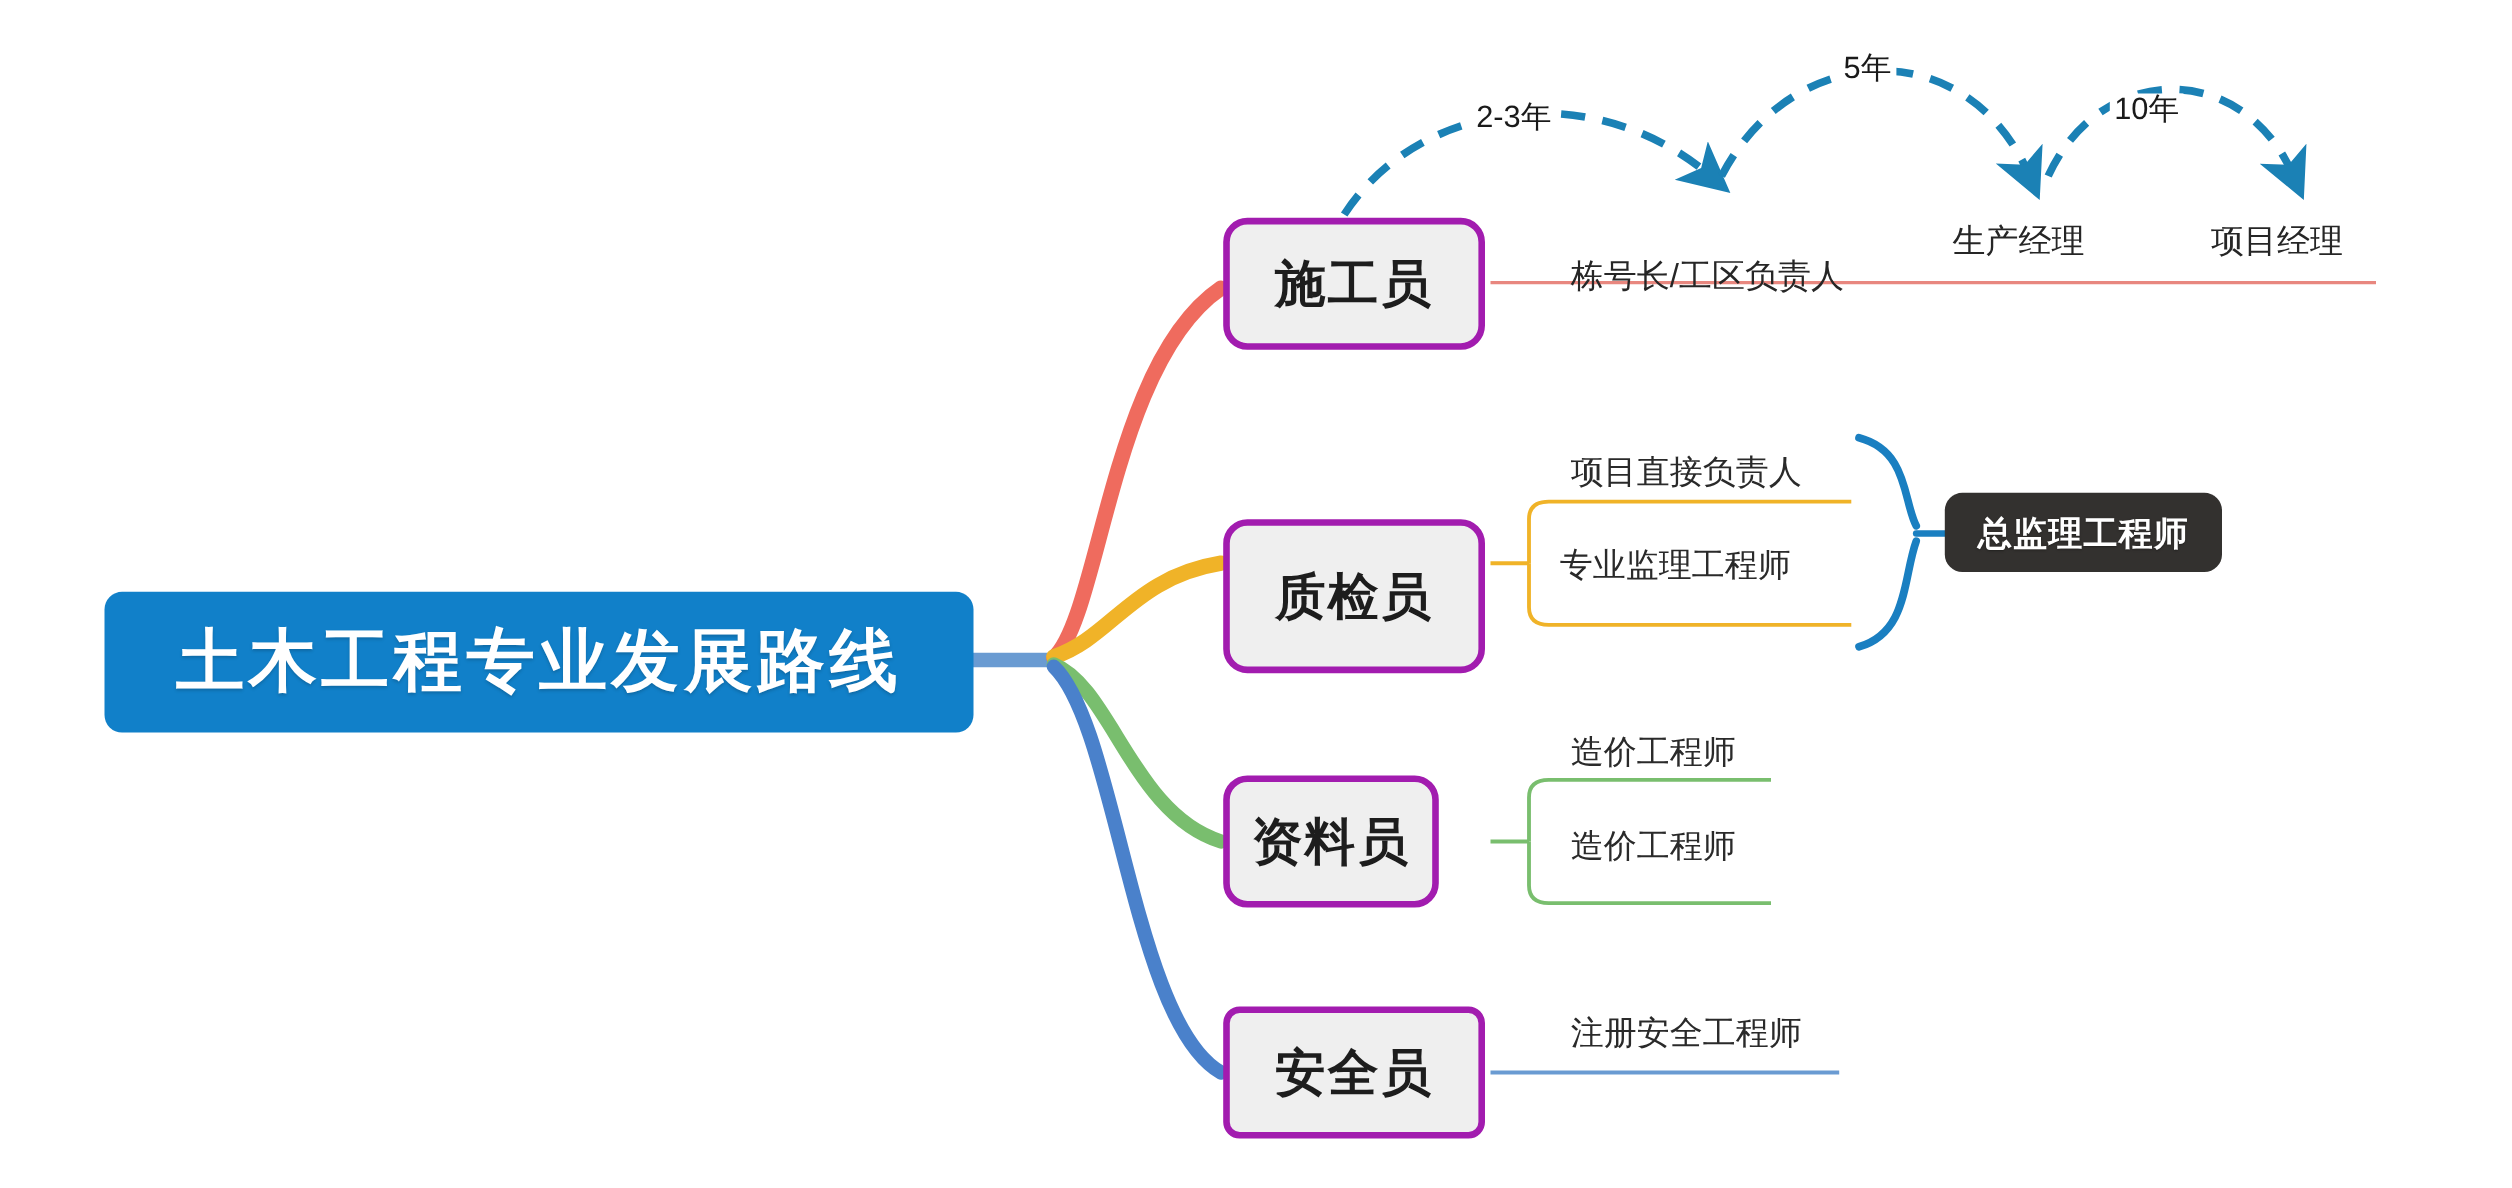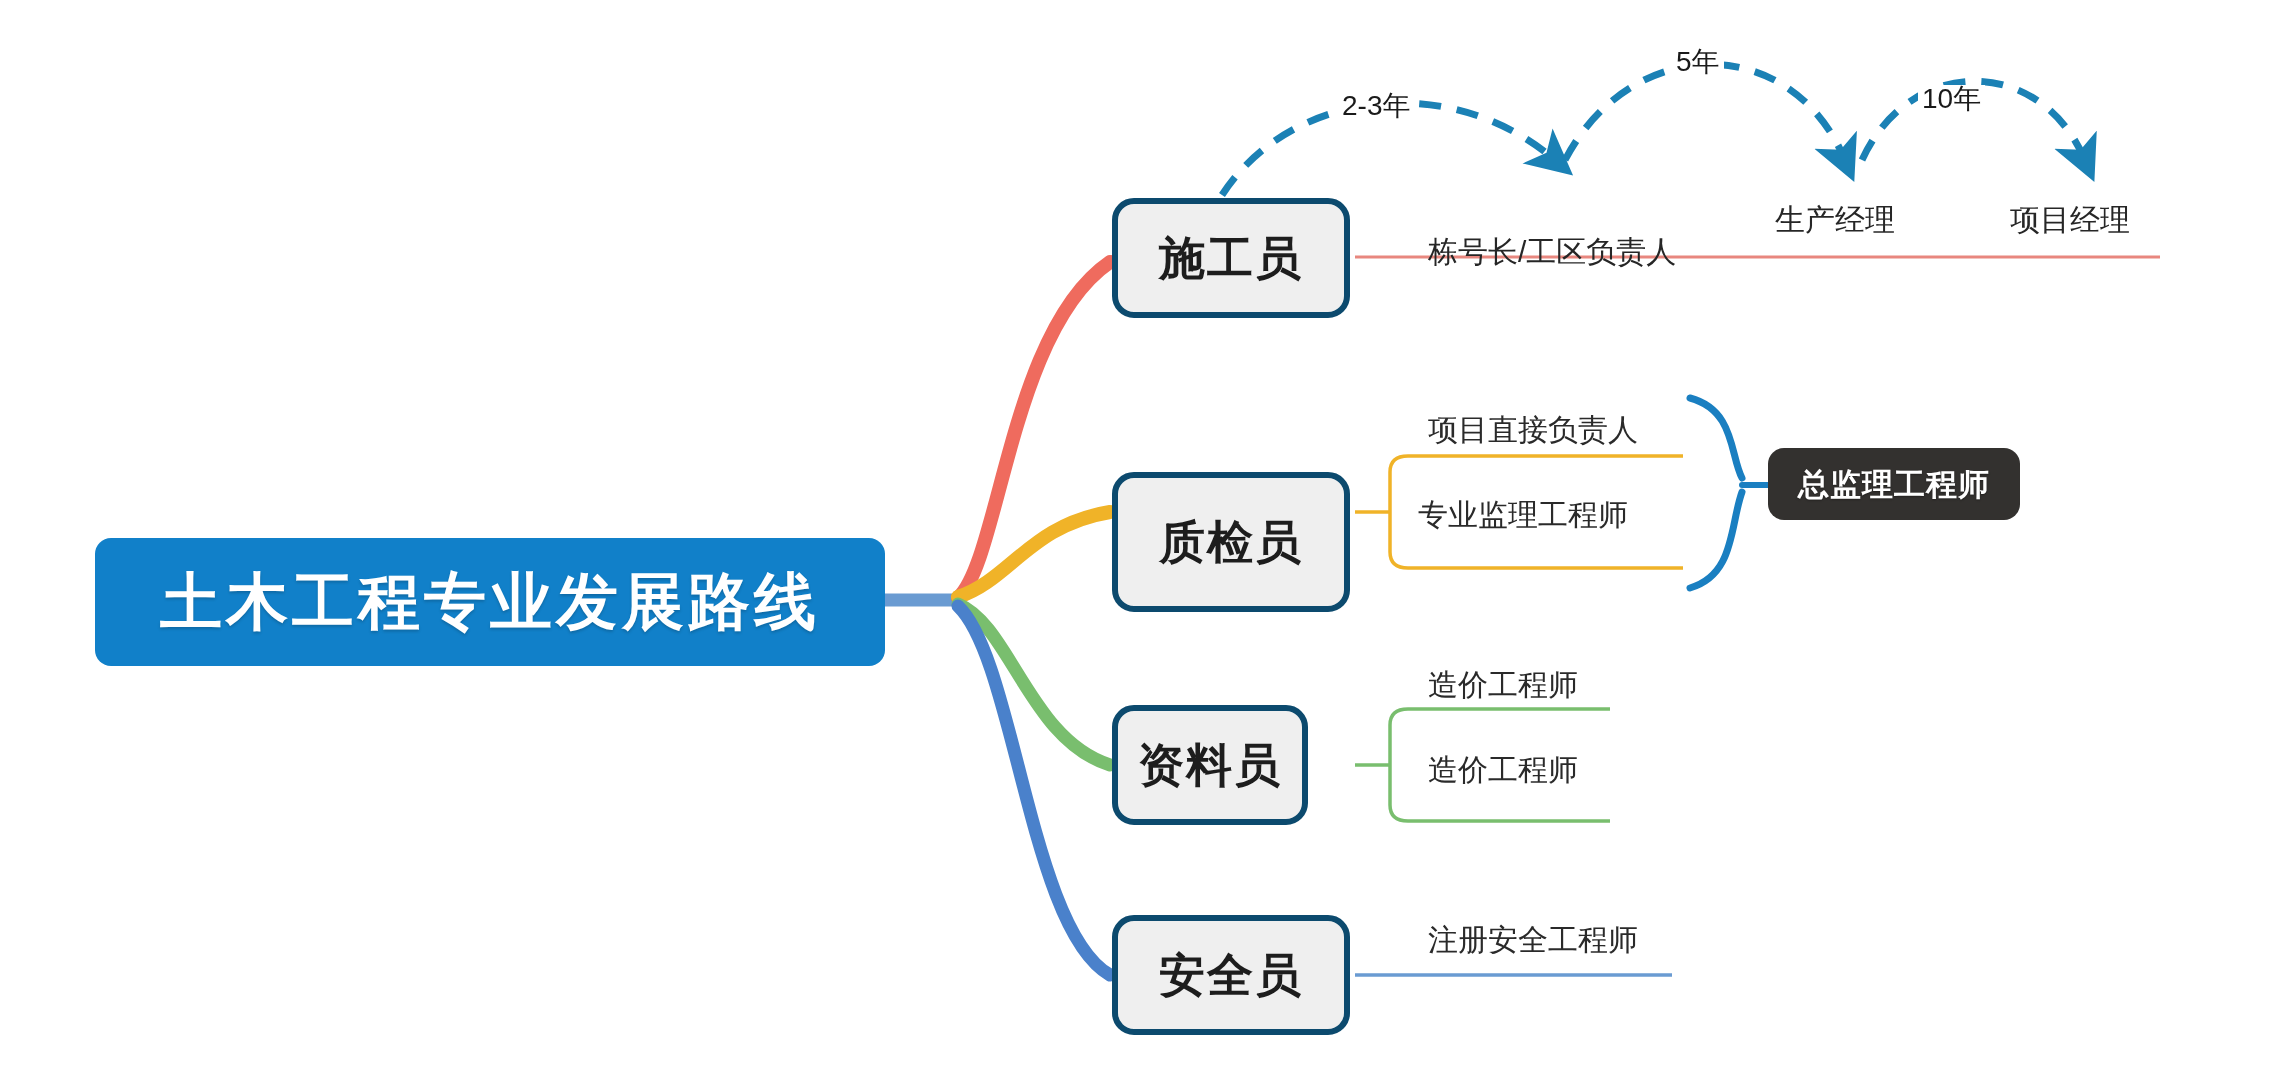--- a/index.html
+++ b/index.html
@@ -7,21 +7,21 @@
     width:2284px;height:1080px;overflow:hidden;
     font-family:"Liberation Sans","DejaVu Sans",sans-serif;
     position:relative;
   }
   #stage{position:absolute;left:0;top:0;width:2284px;height:1080px;}
   svg.layer{position:absolute;left:0;top:0;width:2284px;height:1080px;overflow:visible;}
 
   .node-box{
     position:absolute;
     background:#EFEFEF;
-    border:6px solid #0c4a6e;
+    border:6px solid #a21caf;
     border-radius:22px;
     display:flex;align-items:center;justify-content:center;
     box-sizing:border-box;
     z-index:5;
   }
   .node-box span{
     font-size:46px;font-weight:bold;color:#1D1D1D;
     letter-spacing:2px;line-height:1;
     white-space:nowrap;
   }
@@ -128,21 +128,21 @@
   </div>
 
   <div class="node-box" style="left:1112px;top:472px;width:238px;height:140px;">
     <span>质检员</span>
   </div>
 
   <div class="node-box" style="left:1112px;top:705px;width:196px;height:120px;">
     <span>资料员</span>
   </div>
 
-  <div class="node-box" style="left:1112px;top:915px;width:238px;height:120px;">
+  <div class="node-box" style="left:1112px;top:915px;width:238px;height:120px;border-radius:15px;">
     <span>安全员</span>
   </div>
 
   <div class="stage-label" style="left:1428px;top:205px;margin-top:32px;">栋号长/工区负责人</div>
 
   <div class="stage-label" style="left:1775px;top:205px;">生产经理</div>
 
   <div class="stage-label" style="left:2010px;top:205px;">项目经理</div>
 
   <div class="arc-label" style="left:1338px;top:92px;">2-3年</div>

